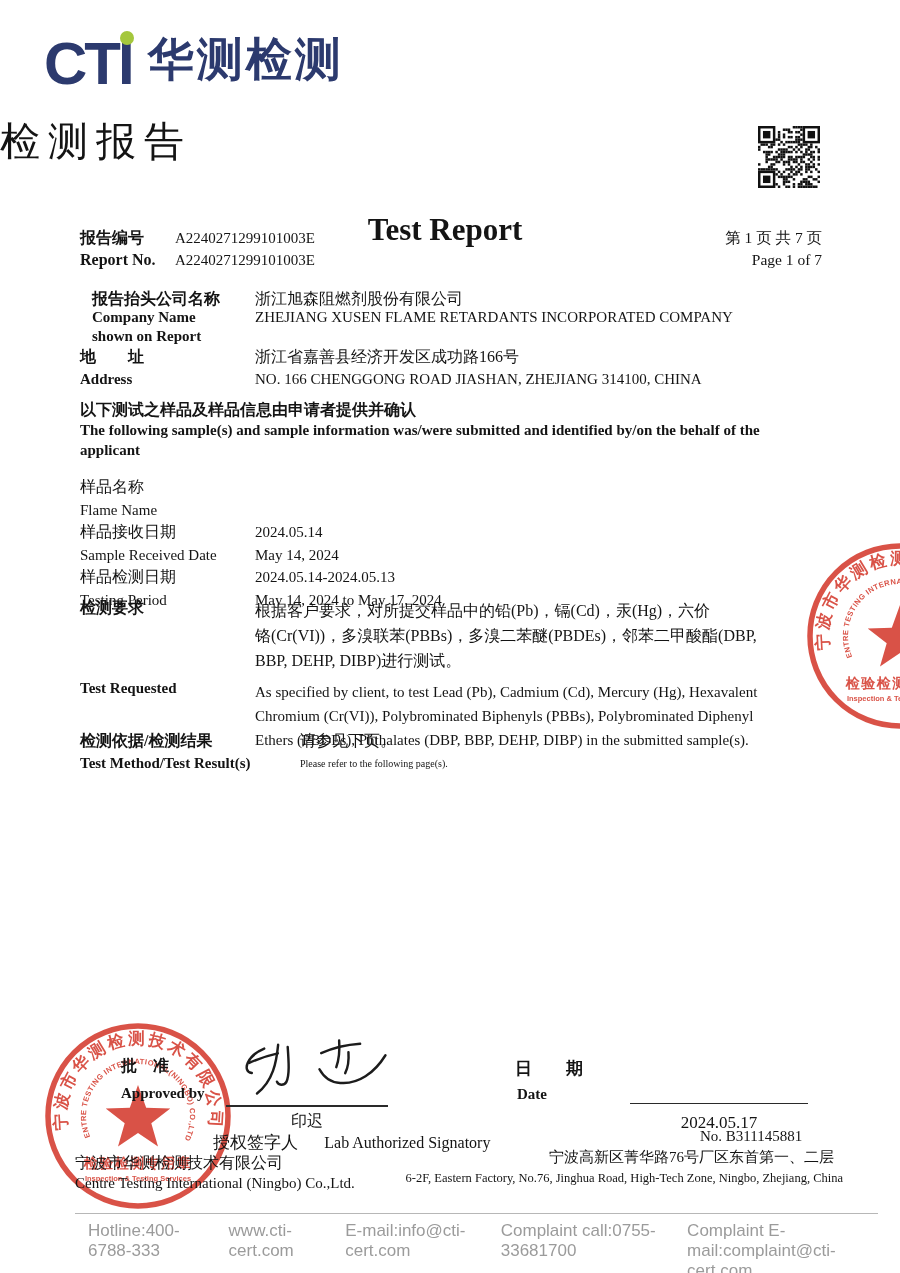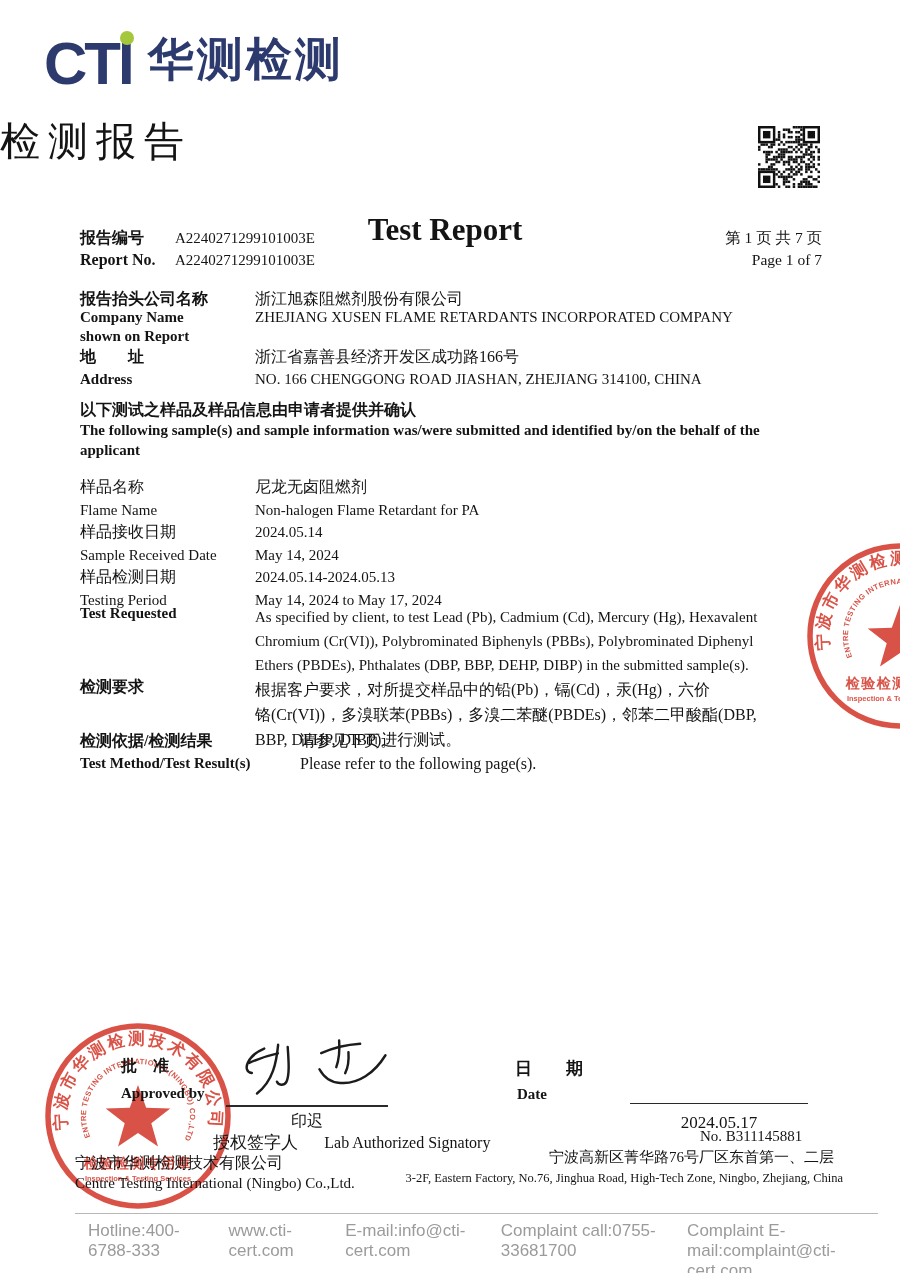--- a/index.html
+++ b/index.html
@@ -23,21 +23,21 @@
   
   #reportrow{left:80px;top:227px;width:742px;line-height:22px;}
   #reportrow .rl{display:flex;}
   #reportrow .l1{width:95px;font-weight:bold;font-size:16px;}
   #reportrow .v{flex:1;font-size:15px;}
   #reportrow .p{font-size:15.5px;}
 
   .grid175{display:grid;grid-template-columns:175px 1fr;}
   #company{left:80px;top:289px;width:742px;line-height:19px;}
   #company .c16{font-size:16px;} #company .c15{font-size:15px;}
-  #company .lb{font-weight:bold;}
+  #company .lb{font-weight:bold;margin-left:12px;}
   #addr{left:80px;top:345px;width:742px;line-height:23px;}
   #addr .c16{font-size:16px;} #addr .c15{font-size:15px;} #addr .lb{font-weight:bold;}
 
   #intro{left:80px;top:399px;width:700px;}
   #intro .icn{font-weight:bold;font-size:16px;line-height:21px;}
   #intro .ien{font-weight:bold;font-size:15px;line-height:20px;}
 
   #samples{left:80px;top:476px;width:742px;}
   .srow{display:grid;grid-template-columns:175px 1fr;line-height:22.5px;}
   .srow .lcn{font-size:16px;} .srow .len{font-size:15px;}
@@ -46,21 +46,21 @@
   #testreq{left:80px;top:598px;width:742px;}
   #testreq .lblcn{font-weight:bold;font-size:16px;}
   #testreq .lblen{font-weight:bold;font-size:15px;}
   .para-cn{font-size:16px;line-height:25px;}
   .para-en{font-size:15px;line-height:24px;}
   #testreq .rowb{margin-top:7px;}
 
   #method{left:80px;top:729px;width:742px;display:grid;grid-template-columns:220px 1fr;line-height:23px;}
   #method .m1{font-weight:bold;font-size:16px;}
   #method .m2{font-weight:bold;font-size:15px;}
-  #method .v1{font-size:16px;} #method .v2{font-size:16px;}
+  #method .v1{font-size:16px;} #method .v2{font-size:10px;}
 
   
   #approve-cn{left:121px;top:1056px;font-weight:bold;font-size:16px;}
   #approve-en{left:121px;top:1085px;font-weight:bold;font-size:15px;text-align:center;}
   #sig{left:230px;top:1036px;}
   #sig-line{left:226px;top:1105px;width:162px;border-top:2px solid #2a2a2a;}
   #sig-print{left:226px;top:1111px;width:162px;text-align:center;font-size:16px;}
   #auth{left:213px;top:1131px;font-size:17px;}
   #auth .en{font-size:16px;margin-left:22px;}
   #cti-cn{left:75px;top:1153px;font-size:16px;}
@@ -375,24 +375,20 @@
     <div class="ien pre">The following sample(s) and sample information was/were submitted and identified by/on the behalf of the
 applicant</div>
   </div>
 
   <div class="abs" id="samples">
     <div class="srow">
       <div>
         <div class="lcn">样品名称</div>
         <div class="len">Flame Name</div>
       </div>
-      <div>
-        <div class="vcn">尼龙无卤阻燃剂</div>
-        <div class="ven">Non-halogen Flame Retardant for PA</div>
-      </div>
     </div>
     <div class="srow">
       <div>
         <div class="lcn">样品接收日期</div>
         <div class="len">Sample Received Date</div>
       </div>
       <div>
         <div class="ven">2024.05.14</div>
         <div class="ven">May 14, 2024</div>
       </div>
@@ -403,31 +399,31 @@
         <div class="len">Testing Period</div>
       </div>
       <div>
         <div class="ven">2024.05.14-2024.05.13</div>
         <div class="ven">May 14, 2024  to  May 17, 2024</div>
       </div>
     </div>
   </div>
 
   <div class="abs" id="testreq">
+    <div class="grid175">
+      <div class="lblcn">检测要求</div>
+      <div class="para-cn pre">根据客户要求，对所提交样品中的铅(Pb)，镉(Cd)，汞(Hg)，六价
+铬(Cr(VI))，多溴联苯(PBBs)，多溴二苯醚(PBDEs)，邻苯二甲酸酯(DBP,
+BBP, DEHP, DIBP)进行测试。</div>
+    </div>
     <div class="grid175 rowb">
       <div class="lblen">Test Requested</div>
       <div class="para-en pre">As specified by client, to test Lead (Pb), Cadmium (Cd), Mercury (Hg), Hexavalent
 Chromium (Cr(VI)), Polybrominated Biphenyls (PBBs), Polybrominated Diphenyl
 Ethers (PBDEs), Phthalates (DBP, BBP, DEHP, DIBP) in the submitted sample(s).</div>
-    </div>
-    <div class="grid175">
-      <div class="lblcn">检测要求</div>
-      <div class="para-cn pre">根据客户要求，对所提交样品中的铅(Pb)，镉(Cd)，汞(Hg)，六价
-铬(Cr(VI))，多溴联苯(PBBs)，多溴二苯醚(PBDEs)，邻苯二甲酸酯(DBP,
-BBP, DEHP, DIBP)进行测试。</div>
     </div>
   </div>
 
   <div class="abs" id="method">
     <div>
       <div class="m1">检测依据/检测结果</div>
       <div class="m2">Test Method/Test Result(s)</div>
     </div>
     <div>
       <div class="v1">请参见下页。</div>
@@ -475,21 +471,21 @@
   </div>
   <div class="abs" id="cti-cn">宁波市华测检测技术有限公司</div>
   <div class="abs" id="cti-en">Centre Testing International (Ningbo) Co.,Ltd.</div>
 
   <div class="abs" id="date-cn">日　　期</div>
   <div class="abs" id="date-en">Date</div>
   <div class="abs" id="date-val">2024.05.17</div>
   <div class="abs" id="date-line"></div>
   <div class="abs" id="cert-no">No.  B311145881</div>
   <div class="abs" id="addr2-cn">宁波高新区菁华路76号厂区东首第一、二层</div>
-  <div class="abs" id="addr2-en">3-2F, Eastern Factory, No.76, Jinghua Road, High-Tech Zone, Ningbo, Zhejiang, China</div>
+  <div class="abs" id="addr2-en">6-2F, Eastern Factory, No.76, Jinghua Road, High-Tech Zone, Ningbo, Zhejiang, China</div>
 
   <svg class="abs stamp" id="stamp-right" width="200" height="200" viewBox="0 0 200 200">
     <defs>
       <path id="arcCN2" d="M 34.7,130.4 A 72,72 0 1 1 165.3,130.4" fill="none"></path>
       <path id="arcEN2" d="M 52.9,122 A 52,52 0 1 1 147.1,122" fill="none"></path>
     </defs>
     <circle cx="100" cy="100" r="90" fill="none" stroke="var(--red)" stroke-width="5.5"></circle>
     <polygon points="100,69 108.2,91.7 132.3,92.5 113.3,107.3 120,130.5 100,117 80,130.5 86.7,107.3 67.7,92.5 91.8,91.7" fill="var(--red)"></polygon>
     <text font-size="16.5" font-weight="bold" fill="var(--red)" letter-spacing="3">
       <textPath href="#arcCN2" startOffset="50%" text-anchor="middle">宁波市华测检测技术有限公司</textPath>

